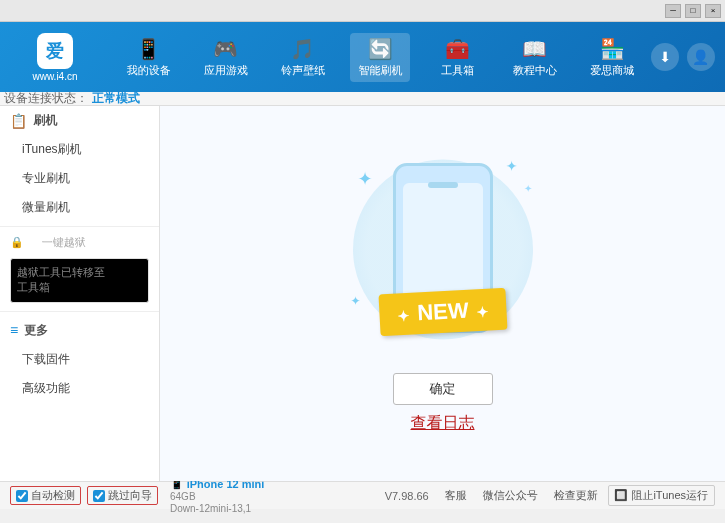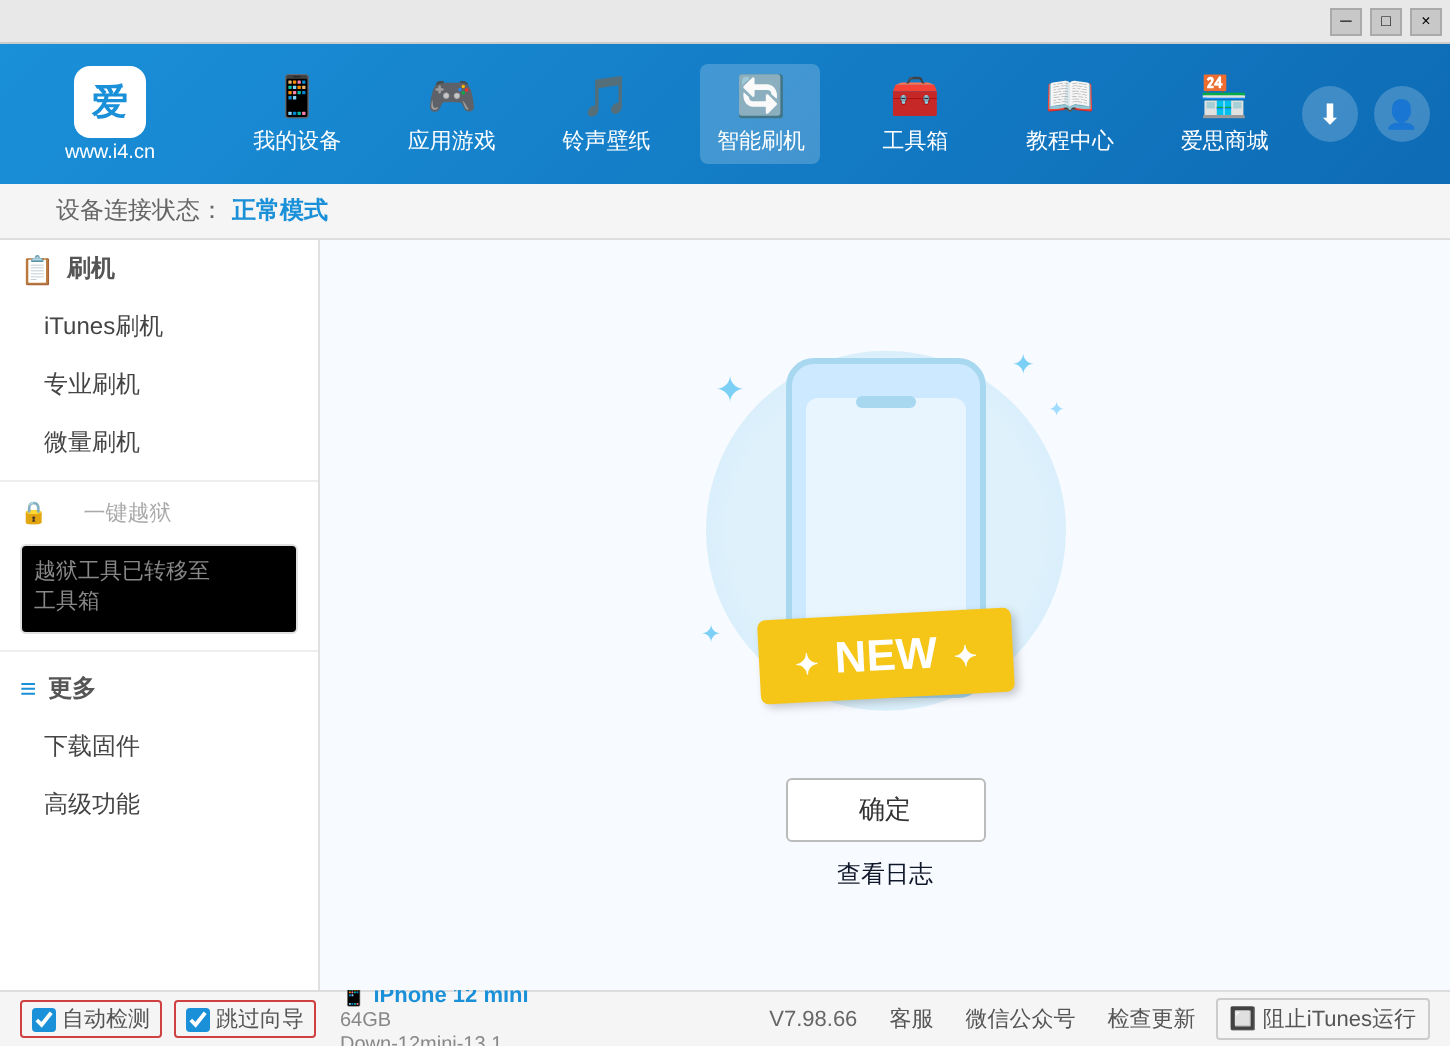--- a/index.html
+++ b/index.html
@@ -82,26 +82,26 @@
     .header-right-btn {
       width: 28px; height: 28px;
       background: rgba(255,255,255,0.2);
       border-radius: 50%;
       display: flex; align-items: center; justify-content: center;
       color: #fff; font-size: 14px; cursor: pointer;
     }
 
     
     .status-bar {
-      height: 28px;
+      height: 14px;
       background: #f5f5f5;
       border-bottom: 1px solid #ddd;
       display: flex;
       align-items: center;
-      padding: 0 28px;
+      padding: 0 4px;
       font-size: 12px;
       color: #333;
     }
     .status-label { color: #666; margin-right: 4px; }
     .status-value { color: #1a90d9; font-weight: bold; }
 
     
     .main { display: flex; height: calc(523px - 22px - 70px - 28px - 28px); }
 
     
@@ -232,23 +232,24 @@
       height: 32px;
       background: #fff;
       border: 1px solid #bbb;
       border-radius: 3px;
       font-size: 13px;
       color: #333;
       cursor: pointer;
       margin-bottom: 8px;
     }
     .goto-link {
-      font-size: 12px;
-      color: #0f172a;
-      cursor: pointer;
+      font-size: 16px;
+      color: #b91c1c;
+      cursor: pointer;
+      text-decoration: underline;
     }
 
     
     .bottom-bar {
       height: 28px;
       background: #f5f5f5;
       border-top: 1px solid #ddd;
       display: flex;
       align-items: center;
       padding: 0 10px;

